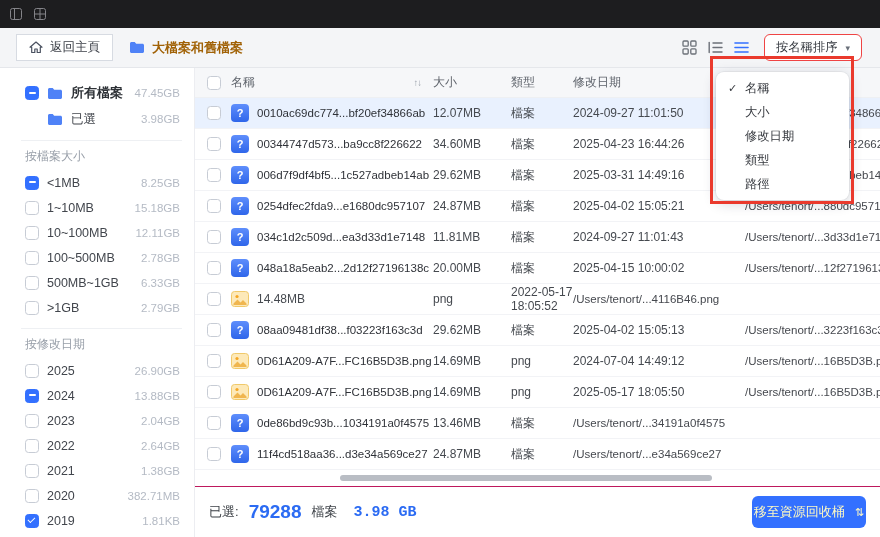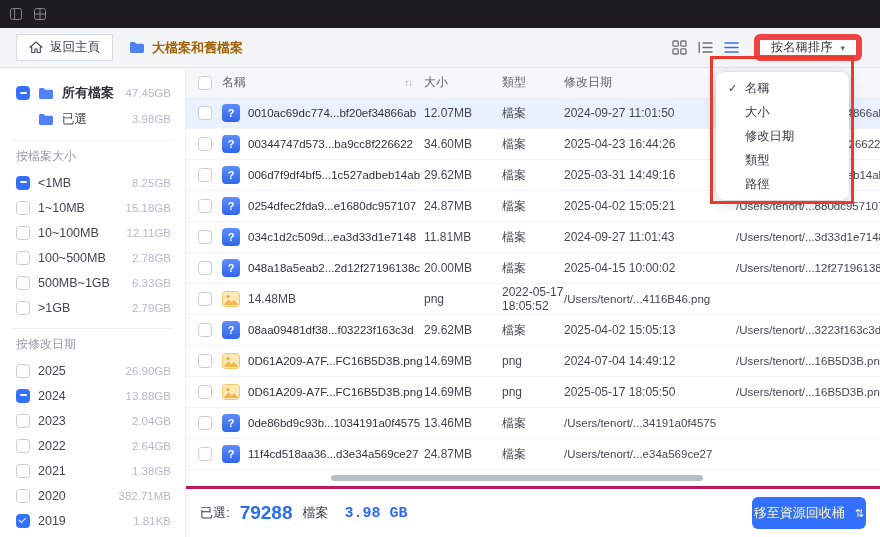--- a/index.html
+++ b/index.html
@@ -10,26 +10,26 @@
   
   .titlebar { height:28px; background:#1d1d1f; display:flex; align-items:center; padding:0 10px; gap:12px; }
   .win-icon { display:inline-flex; opacity:.85; }
 
   
   .toolbar { height:40px; background:#f4f5f7; border-bottom:1px solid #e5e7eb; display:flex; align-items:center; padding:0 18px 0 16px; gap:16px; }
   .btn-back { display:inline-flex; align-items:center; gap:7px; background:#fff; border:1px solid #d7dbe2; border-radius:0; height:27px; padding:0 12px; font-size:12.5px; color:#3a3e46; cursor:pointer; font-family:inherit; }
   .crumb { display:inline-flex; align-items:center; gap:7px; font-size:13px; color:#a16207; font-weight:600; }
   .toolbar-right { margin-left:auto; display:inline-flex; align-items:center; gap:11px; }
   .view-ico { display:inline-flex; align-items:center; cursor:pointer; }
-  .btn-sort { display:inline-flex; align-items:center; gap:8px; background:#fff; border:6px solid #ef4444; border-radius:6px; height:27px; padding:0 11px; font-size:12.3px; color:#33373e; cursor:pointer; font-family:inherit; margin-left:4px; }
+  .btn-sort { display:inline-flex; align-items:center; gap:8px; background:#fff; border:1px solid #ef4444; border-radius:6px; height:27px; padding:0 11px; font-size:12.3px; color:#33373e; cursor:pointer; font-family:inherit; margin-left:4px; }
   .chev { font-size:9px; color:#6a707a; }
 
   
   .body { display:flex; height:469px; }
-  .sidebar { width:186px; border-right:1px solid #ecedf1; padding-top:12px; overflow:hidden; background:#fff; }
+  .sidebar { width:186px; border-right:1px solid #ecedf1; padding-top:12px; overflow:hidden; background:#fff;margin-left:9px; }
   .side-row, .side-item { display:flex; align-items:center; gap:8px; padding:0 14px 0 16px; cursor:pointer; }
   .side-row { height:26px; }
   .side-item { height:25px; }
   .lbl { font-size:12.5px; color:#42464d; white-space:nowrap; }
   .lbl.strong { font-size:13px; font-weight:600; color:#2e3237; }
   .sz { margin-left:auto; font-size:11.5px; color:#b4bac4; white-space:nowrap; }
   .cb-space { width:14px; flex:0 0 14px; }
   .divider { height:1px; background:#eef0f3; margin:8px 12px 0 12px; }
   .sec-title { font-size:12px; color:#979ea8; padding:7px 16px 5px 16px; }
 
@@ -51,21 +51,21 @@
   .trow.selected { background:#e9f1fe; }
   .fname { font-size:11.5px; color:#2f3238; white-space:nowrap; overflow:hidden; padding-right:6px; }
   .fpath { font-size:11.5px; color:#45484e; white-space:nowrap; overflow:hidden; padding-right:8px; }
   .ficon { display:inline-flex; }
   .ficon .icon-file { width:18px; height:18px; border-radius:4px; background:linear-gradient(180deg,#5e8efc,#2f66ea); color:#fff; font-size:11px; font-weight:bold; display:flex; align-items:center; justify-content:center; }
 
   .hscroll { height:16px; position:relative; }
   .hscroll .thumb { position:absolute; top:5px; left:145px; width:372px; height:6px; border-radius:3px; background:#b9bdc4; cursor:pointer; }
 
   
-  .footer { height:51px; border-top:3px solid #be185d; display:flex; align-items:center; padding:0 14px; gap:6px; background:#fff; }
+  .footer { height:51px; border-top:1px solid #be185d; display:flex; align-items:center; padding:0 14px; gap:6px; background:#fff; }
   .flabel { font-size:13px; color:#3c4046; }
   .count { font-size:19px; font-weight:700; color:#2b6bf3; margin:0 4px; }
   .total { font-size:15px; font-weight:700; color:#2b6bf3; margin-left:10px;font-family:Liberation Mono, monospace; }
   .trash-btn { margin-left:auto; display:inline-flex; align-items:center; gap:10px; background:#3370ff; color:#fef9c3; border:none; border-radius:6px; height:32px; padding:0 2px; font-size:13px; cursor:pointer; font-family:inherit; }
   .updown { font-size:11px; }
 
   
   .dropdown { position:absolute; left:716px; top:72px; width:133px; background:#fff; border-radius:8px; box-shadow:0 3px 14px rgba(20,30,60,.20), 0 0 0 1px rgba(0,0,0,.04); padding:4px 0; z-index:20; }
   .menu-item { height:24px; display:flex; align-items:center; gap:6px; padding:0 10px; font-size:12.3px; color:#35383e; cursor:pointer; }
   .menu-item .check { width:13px; font-size:11px; color:#35383e; text-align:center; }

